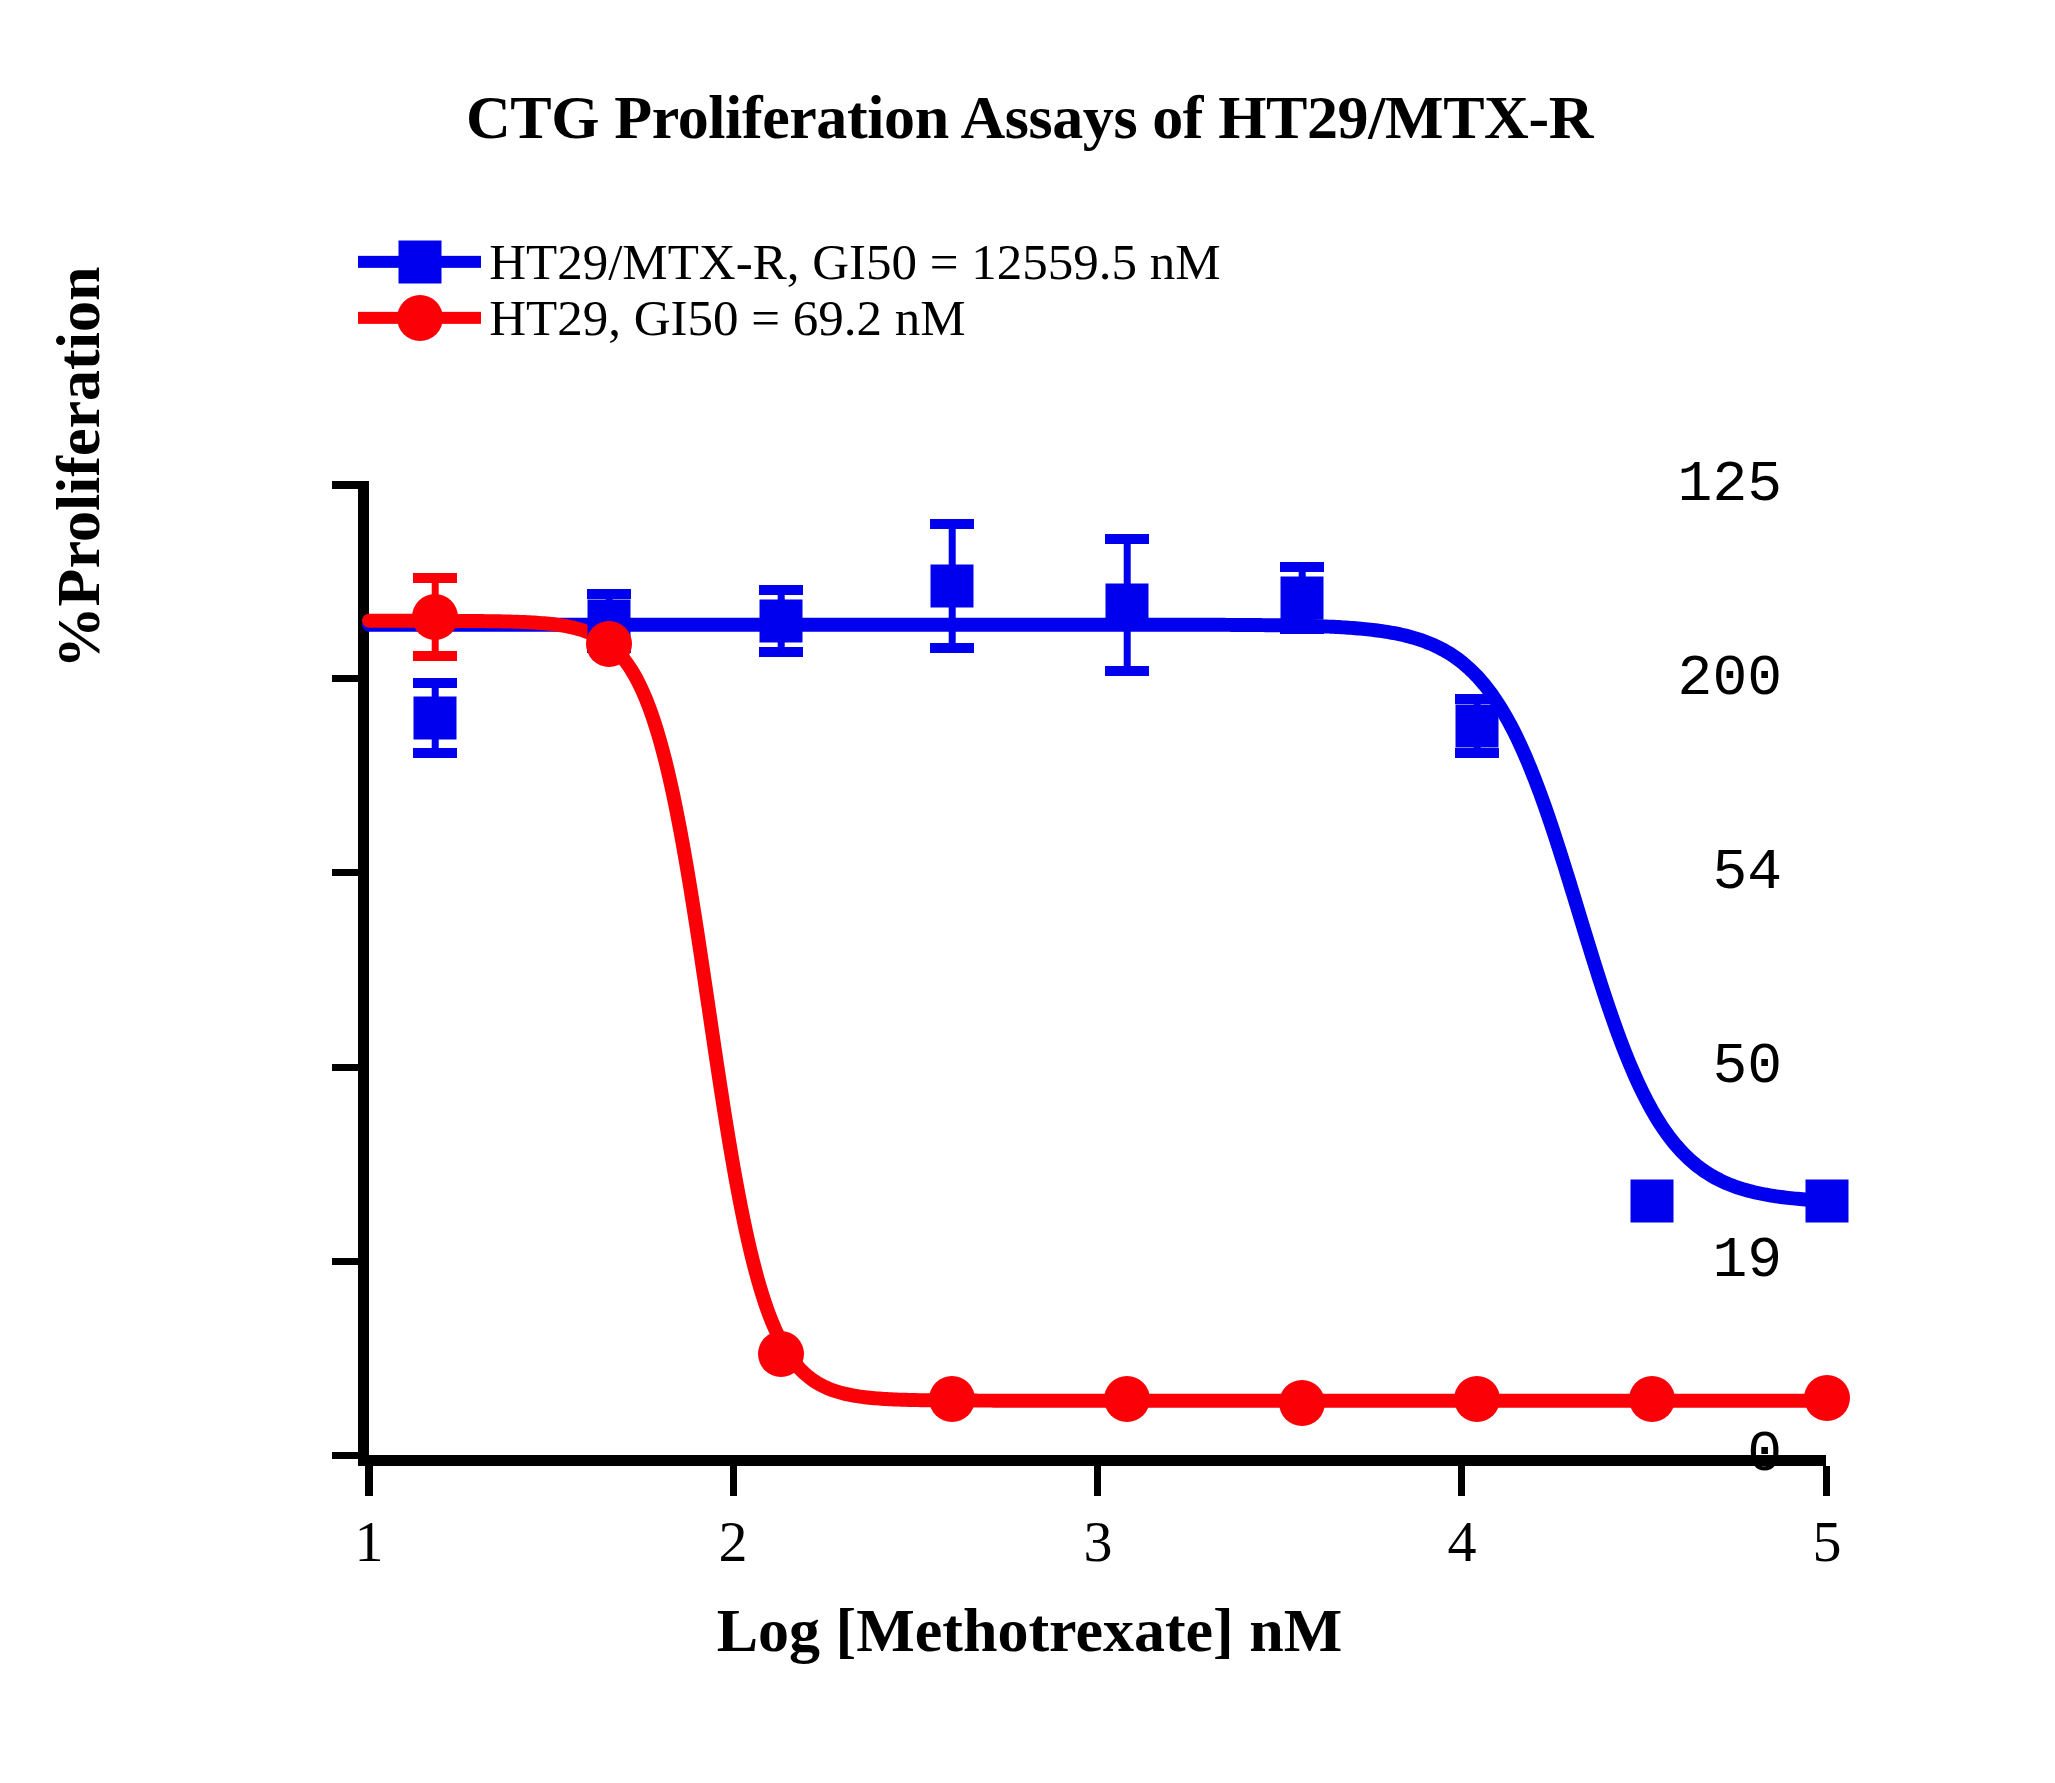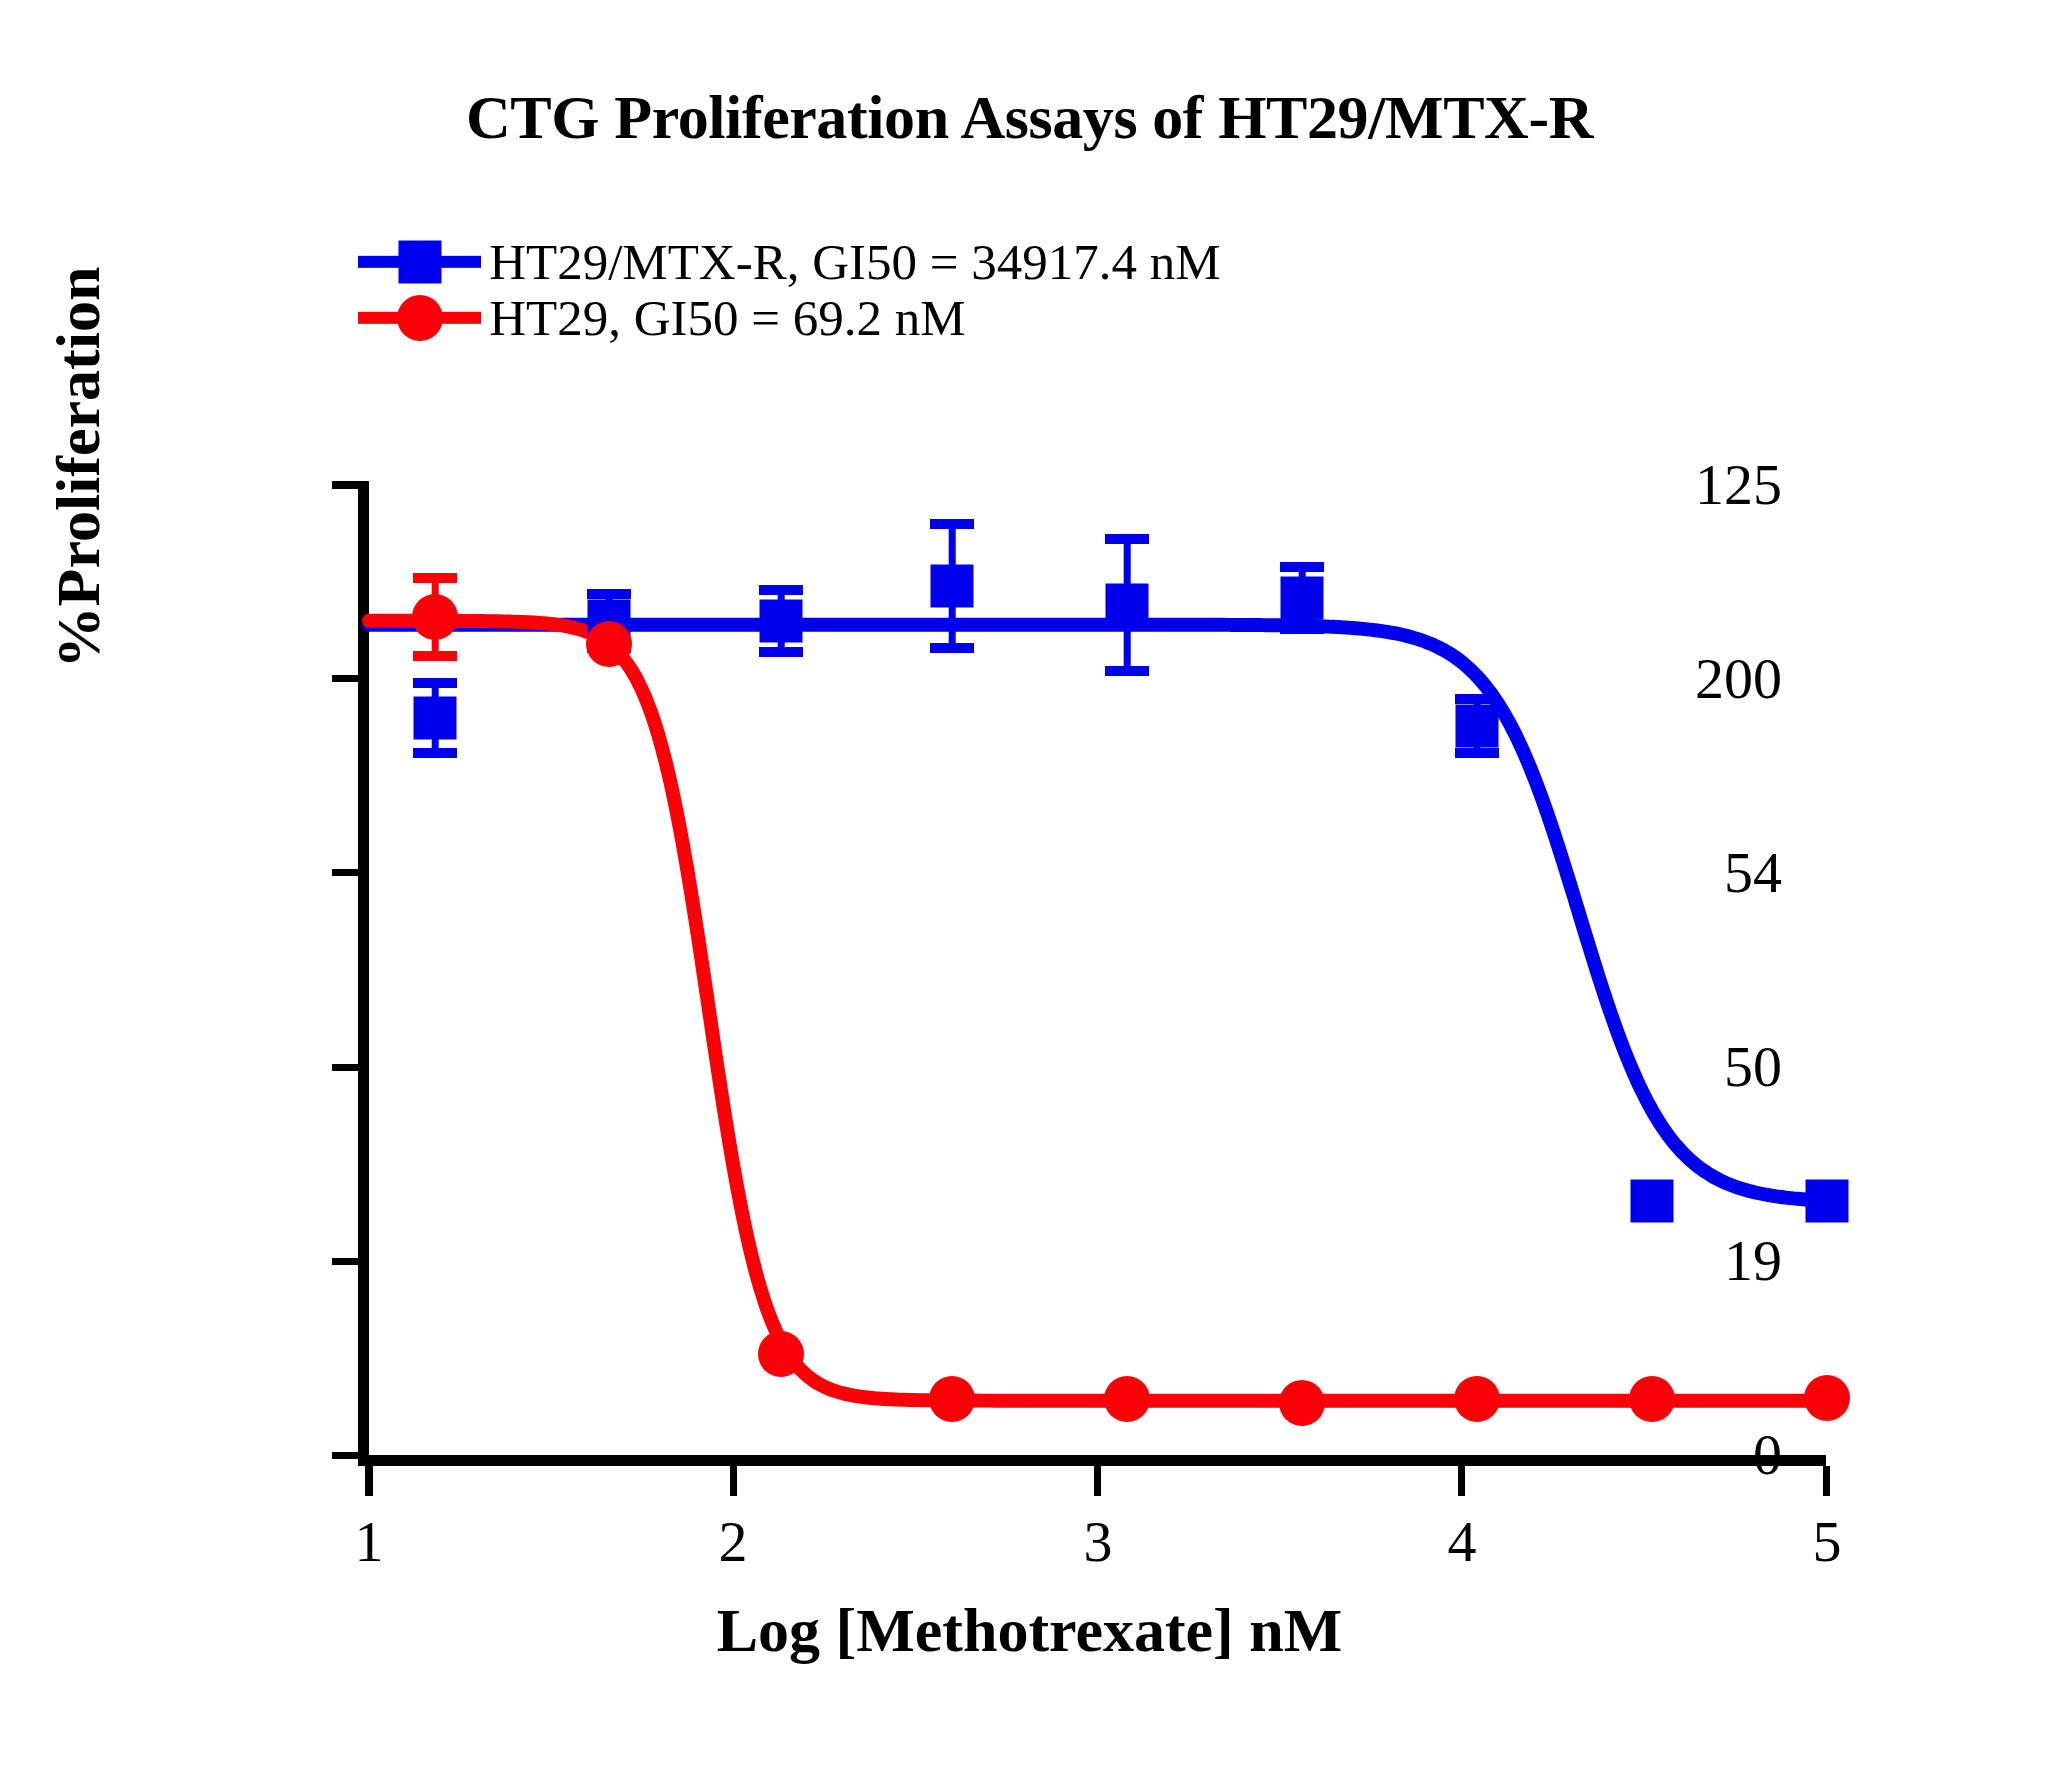--- a/index.html
+++ b/index.html
@@ -22,21 +22,21 @@
   .legend-key .ci{position:absolute;left:50%;top:50%;transform:translate(-50%,-50%);
      width:46px;height:46px;border-radius:50%;}
   .legend-label{font-family:"Liberation Serif",serif;font-size:51px;
      white-space:nowrap;padding-left:8.2px;color:#000;}
 
   .plot{position:absolute;left:369px;top:485px;width:1458px;height:970px;}
   .axis-y{position:absolute;left:-10.7px;top:-4.1px;width:10.7px;height:979px;background:#000;}
   .axis-x{position:absolute;left:-10.7px;top:970px;width:1468px;height:10.7px;background:#000;}
 
   .ytick{position:absolute;left:-37px;width:26px;height:7.4px;background:#000;}
-  .ytick-label{position:absolute;right:45px;font-family:Liberation Serif, serif;
+  .ytick-label{position:absolute;right:45px;font-family:Liberation Mono, monospace;
      font-size:58px;line-height:1;text-align:right;white-space:nowrap;transform:translateY(-50%);color:#000;}
   .xtick{position:absolute;top:981px;width:7.4px;height:30px;background:#000;}
   .xtick-label{position:absolute;top:1028px;font-family:"Liberation Serif",serif;
      font-size:58px;line-height:1;transform:translateX(-50%);color:#000;}
 
   .axis-title-x{position:absolute;left:0;top:1595px;width:2059px;text-align:center;
      font-family:"Liberation Serif",serif;font-weight:bold;font-size:62px;color:#000;}
   .axis-title-y{position:absolute;left:-415px;top:432px;width:987px;text-align:center;
      font-family:"Liberation Serif",serif;font-weight:bold;font-size:62px;
      transform:rotate(-90deg);transform-origin:center center;color:#000;}
@@ -53,21 +53,21 @@
 <div class="page">
 
   <div class="chart-title">CTG Proliferation Assays of HT29/MTX-R</div>
 
   <div class="legend">
     <div class="legend-row">
       <span class="legend-key">
         <span class="bar" id="lk0bar" style="background: rgb(0, 0, 238);"></span>
           <span class="sq" id="lk0sq" style="background: rgb(0, 0, 238);"></span>
       </span>
-      <span class="legend-label">HT29/MTX-R, GI50 = 34917.4 nM</span>
+      <span class="legend-label">HT29/MTX-R, GI50 = 12559.5 nM</span>
     </div>
     <div class="legend-row">
       <span class="legend-key">
         <span class="bar" id="lk1bar" style="background: rgb(251, 0, 7);"></span>
           <span class="ci" id="lk1ci" style="background: rgb(251, 0, 7);"></span>
       </span>
       <span class="legend-label">HT29, GI50 = 69.2 nM</span>
     </div>
   </div>
 

